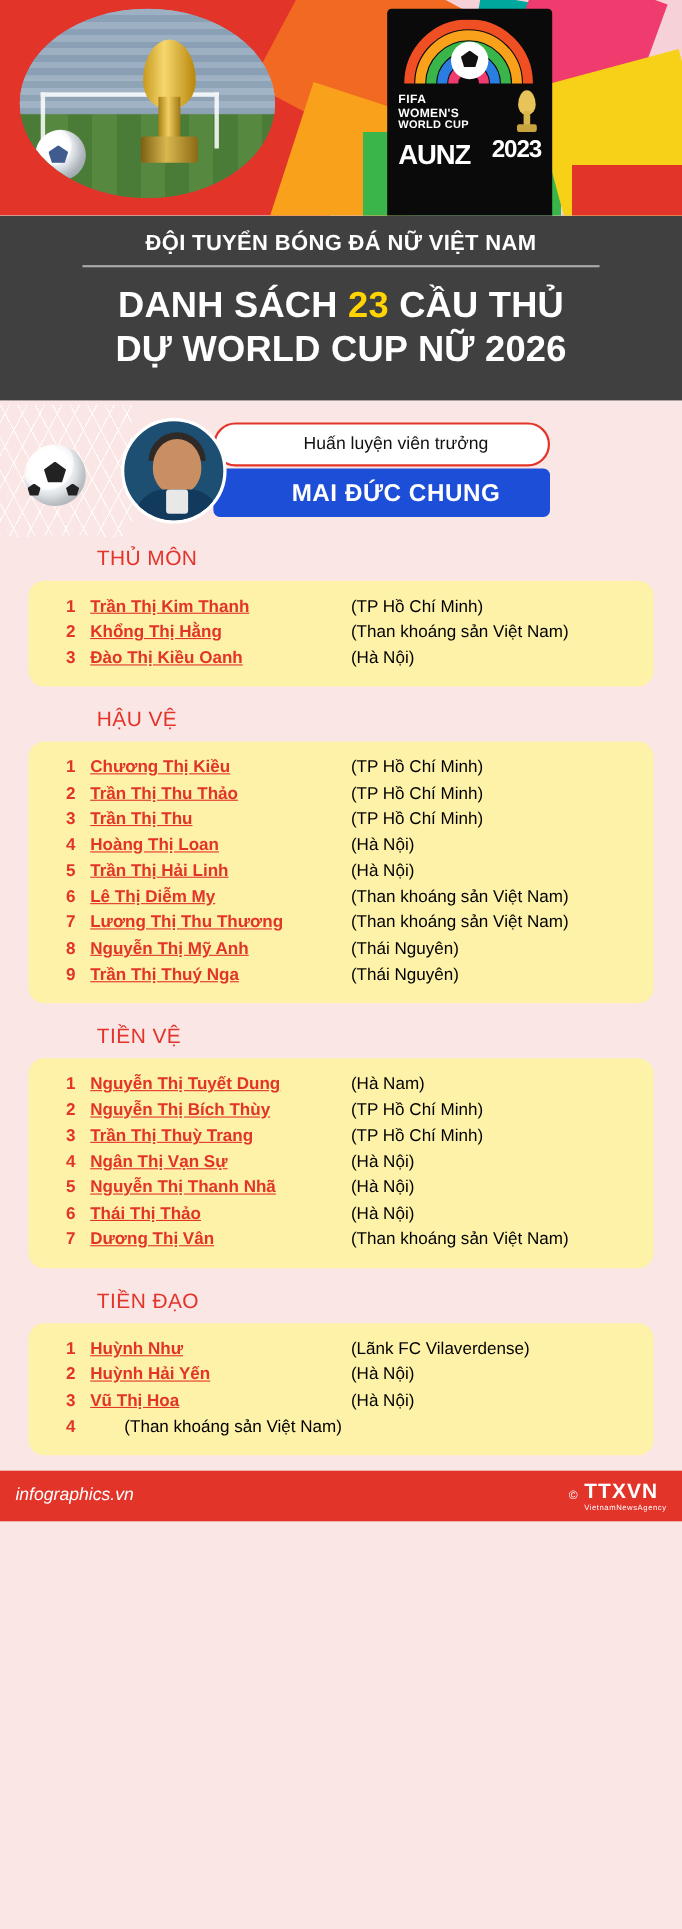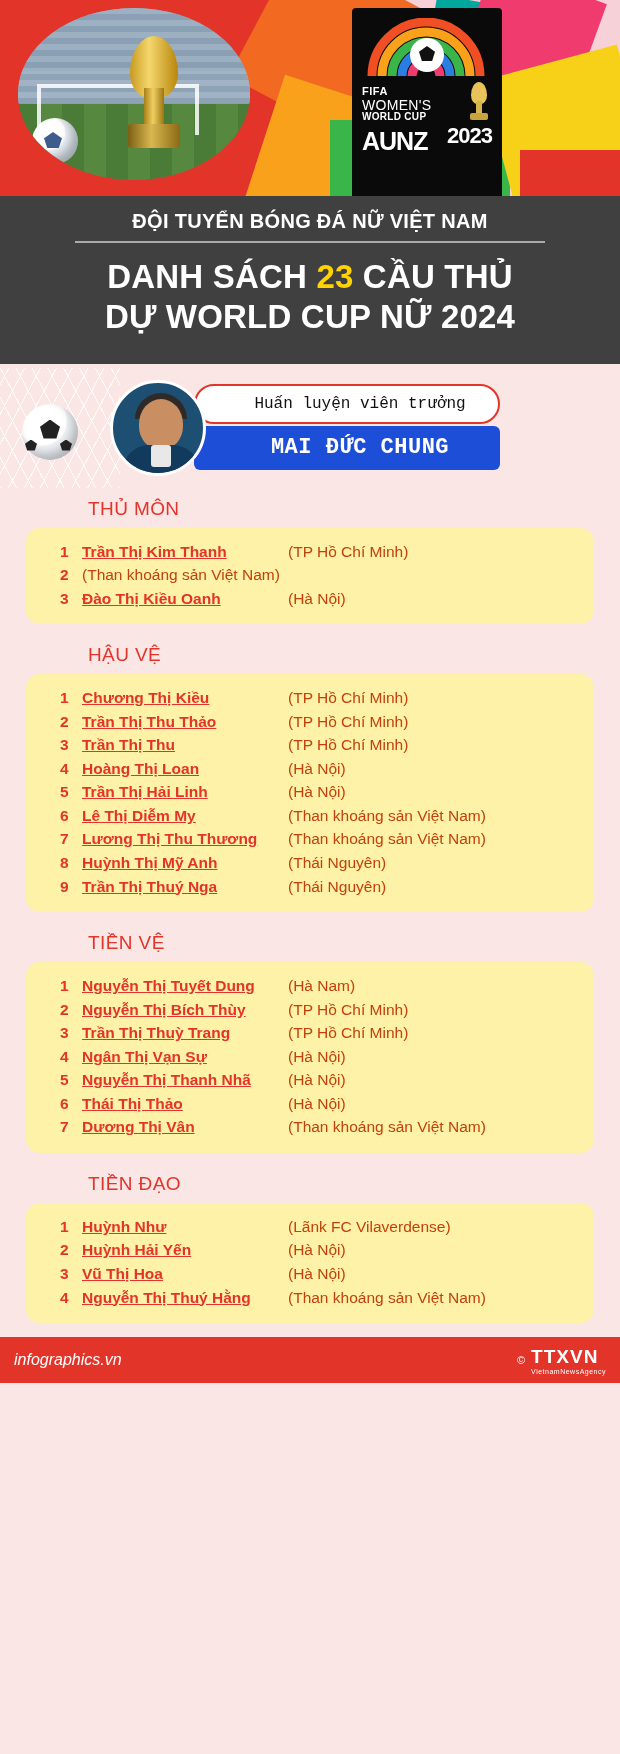--- a/index.html
+++ b/index.html
@@ -117,21 +117,21 @@
   .fifa-ball {
     position: absolute; left: 58px; top: 30px; width: 34px; height: 34px; border-radius: 50%;
     background: #fff;
   }
   .fifa-ball:after{
     content:""; position:absolute; left:9px; top:8px; width:16px; height:15px; background:#111;
     clip-path: polygon(50% 0,100% 38%,82% 100%,18% 100%,0 38%);
   }
   .fifa-txt { position: absolute; left: 10px; top: 78px; line-height: 1.05; }
   .fifa-txt .l1 { font-size: 11px; font-weight: bold; letter-spacing: .5px; }
-  .fifa-txt .l2 { font-size: 14px; font-weight: normal; letter-spacing: .3px; }
+  .fifa-txt .l2 { font-size: 11px; font-weight: bold; letter-spacing: .3px; }
   .fifa-txt .l3 { font-size: 10px; font-weight: bold; letter-spacing: .3px; }
   .fifa-aunz {
     position: absolute; left: 10px; top: 122px;
     font-size: 25px; font-weight: bold; letter-spacing: -1px; line-height: .92;
   }
   .fifa-2023 {
     position: absolute; right: 10px; top: 118px; text-align: right;
     font-size: 22px; font-weight: bold; line-height: .92; letter-spacing: -1px;
   }
   .fifa-trophy {
@@ -160,21 +160,20 @@
   .title-main {
     font-size: 33px; font-weight: bold; line-height: 1.22; letter-spacing: .2px;
   }
   .hl { color: #ffd400; }
 
   
   .coach-wrap {
     position: relative;
     height: 120px;
     margin-top: 4px;
-    font-family: Liberation Mono, monospace;
   }
   .net {
     position: absolute; left: 0; top: 0; width: 120px; height: 120px;
     background:
       repeating-linear-gradient(62deg, rgba(255,255,255,.9) 0 1px, transparent 1px 14px),
       repeating-linear-gradient(-62deg, rgba(255,255,255,.9) 0 1px, transparent 1px 14px);
     opacity: .9;
   }
   .side-ball {
     position: absolute; left: 22px; top: 36px; width: 56px; height: 56px; border-radius: 50%;
@@ -242,21 +241,21 @@
   .row {
     display: flex; align-items: baseline;
     font-size: 15.5px; line-height: 1.52;
   }
   .row .num {
     width: 22px; color: #e3342a; font-weight: 600; flex: 0 0 22px;
   }
   .row .pname {
     color: #e3342a; font-weight: bold; flex: 0 0 206px; text-decoration: underline;
   }
-  .row .club { color: #c2410c; }
+  .row .club { color: #000000; margin-left: 31px; }
 
   
   .footer {
     position: relative;
     height: 46px;
     background: #e3342a;
     margin-top: 14px;
     display: flex; align-items: center; justify-content: space-between;
     padding: 0 14px;
     color: #ffffff;
@@ -318,21 +317,21 @@
       <div class="fifa-aunz">AUNZ</div>
       <div class="fifa-2023">2023</div>
     </div>
   </div>
 
   <div class="title-block">
     <div class="title-sub">ĐỘI TUYỂN BÓNG ĐÁ NỮ VIỆT NAM</div>
     <div class="title-rule"></div>
     <div class="title-main">
       <span>DANH SÁCH </span><span class="hl">23</span><span> CẦU THỦ</span>
-      <div>DỰ WORLD CUP NỮ 2024</div>
+      <div>DỰ WORLD CUP NỮ 2026</div>
     </div>
   </div>
 
   <div class="coach-wrap">
     <div class="net"></div>
     <div class="side-ball">
       <span class="p1"></span>
         <span class="p2"></span>
         <span class="p3"></span>
     </div>
@@ -353,20 +352,21 @@
     <div class="section">
       <div class="section-head">THỦ MÔN</div>
       <div class="card">
         <div class="row">
           <span class="num">1</span>
           <span class="pname">Trần Thị Kim Thanh</span>
           <span class="club">(TP Hồ Chí Minh)</span>
         </div>
         <div class="row">
           <span class="num">2</span>
+          <span class="pname">Khổng Thị Hằng</span>
           <span class="club">(Than khoáng sản Việt Nam)</span>
         </div>
         <div class="row">
           <span class="num">3</span>
           <span class="pname">Đào Thị Kiều Oanh</span>
           <span class="club">(Hà Nội)</span>
         </div>
       </div>
     </div>
 
@@ -403,21 +403,21 @@
           <span class="pname">Lê Thị Diễm My</span>
           <span class="club">(Than khoáng sản Việt Nam)</span>
         </div>
         <div class="row">
           <span class="num">7</span>
           <span class="pname">Lương Thị Thu Thương</span>
           <span class="club">(Than khoáng sản Việt Nam)</span>
         </div>
         <div class="row">
           <span class="num">8</span>
-          <span class="pname">Huỳnh Thị Mỹ Anh</span>
+          <span class="pname">Nguyễn Thị Mỹ Anh</span>
           <span class="club">(Thái Nguyên)</span>
         </div>
         <div class="row">
           <span class="num">9</span>
           <span class="pname">Trần Thị Thuý Nga</span>
           <span class="club">(Thái Nguyên)</span>
         </div>
       </div>
     </div>
 
@@ -475,21 +475,20 @@
           <span class="pname">Huỳnh Hải Yến</span>
           <span class="club">(Hà Nội)</span>
         </div>
         <div class="row">
           <span class="num">3</span>
           <span class="pname">Vũ Thị Hoa</span>
           <span class="club">(Hà Nội)</span>
         </div>
         <div class="row">
           <span class="num">4</span>
-          <span class="pname">Nguyễn Thị Thuý Hằng</span>
           <span class="club">(Than khoáng sản Việt Nam)</span>
         </div>
       </div>
     </div>
 
   </div>
 
   <div class="footer">
     <div class="left">infographics.vn</div>
     <div class="right">

